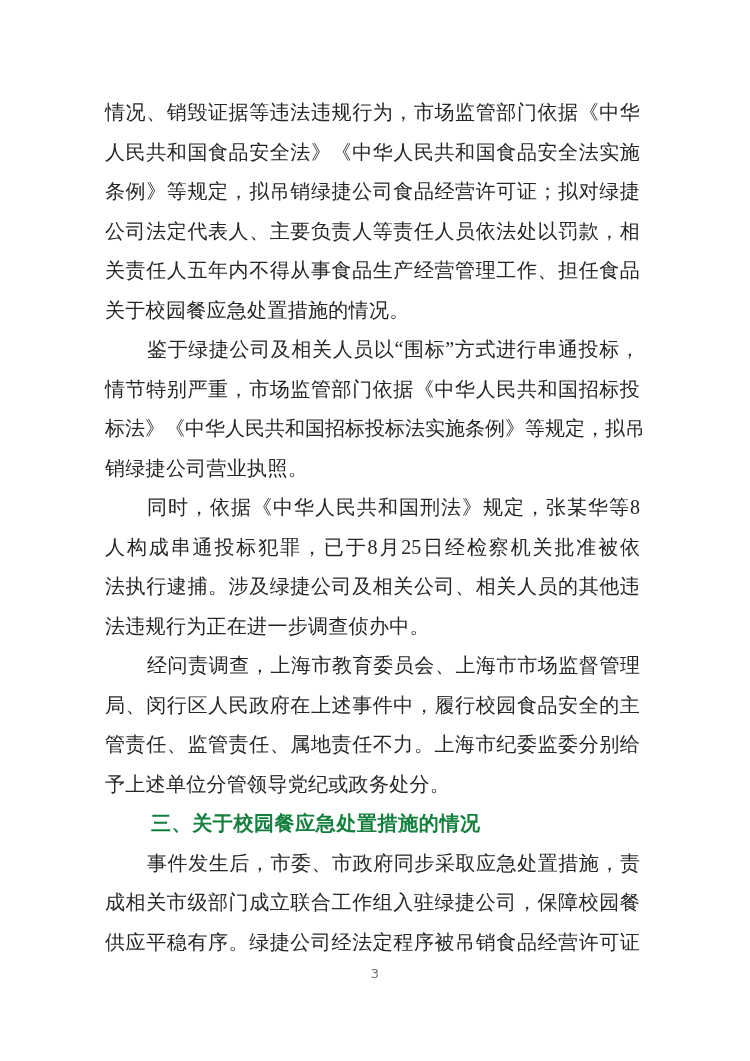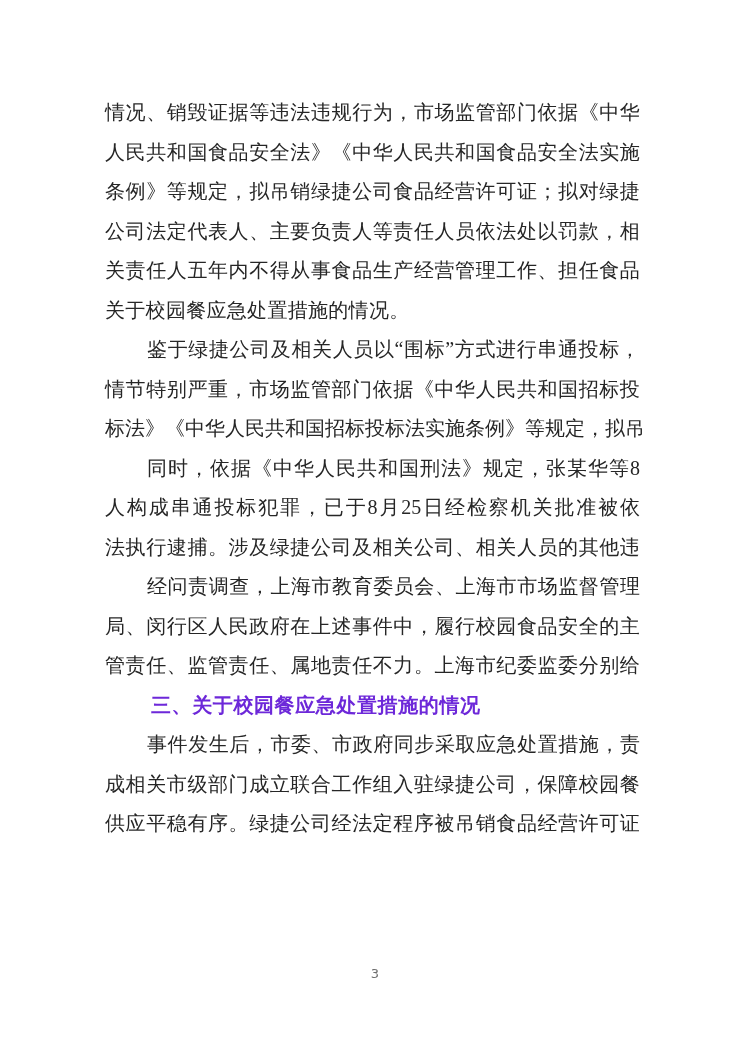--- a/index.html
+++ b/index.html
@@ -35,21 +35,21 @@
     justify-content: space-between;
     align-items: center;
     letter-spacing: 0;
     white-space: normal;
   }
   .doc-line.justify span { display: block; }
   .doc-line.indent { padding-left: 42px; }
   .doc-line.heading {
     font-family: "Liberation Sans", "DejaVu Sans", sans-serif;
     font-weight: 700;
-    color: #6d28d9;
+    color: #15803d;
     padding-left: 46px;
     letter-spacing: 0.6px;
   }
   .page-number {
     position: absolute;
     top: 965px;
     left: 0;
     width: 750px;
     height: 18px;
     line-height: 18px;
@@ -282,20 +282,21 @@
         <span>条</span>
         <span>例</span>
         <span>》</span>
         <span>等</span>
         <span>规</span>
         <span>定</span>
         <span>，</span>
         <span>拟</span>
         <span>吊</span>
       </div>
+      <div class="doc-line">销绿捷公司营业执照。</div>
       <div class="doc-line indent justify">
         <span>同</span>
         <span>时</span>
         <span>，</span>
         <span>依</span>
         <span>据</span>
         <span>《</span>
         <span>中</span>
         <span>华</span>
         <span>人</span>
@@ -363,20 +364,21 @@
         <span>、</span>
         <span>相</span>
         <span>关</span>
         <span>人</span>
         <span>员</span>
         <span>的</span>
         <span>其</span>
         <span>他</span>
         <span>违</span>
       </div>
+      <div class="doc-line">法违规行为正在进一步调查侦办中。</div>
       <div class="doc-line indent justify">
         <span>经</span>
         <span>问</span>
         <span>责</span>
         <span>调</span>
         <span>查</span>
         <span>，</span>
         <span>上</span>
         <span>海</span>
         <span>市</span>
@@ -445,20 +447,21 @@
         <span>海</span>
         <span>市</span>
         <span>纪</span>
         <span>委</span>
         <span>监</span>
         <span>委</span>
         <span>分</span>
         <span>别</span>
         <span>给</span>
       </div>
+      <div class="doc-line">予上述单位分管领导党纪或政务处分。</div>
       <div class="doc-line heading">三、关于校园餐应急处置措施的情况</div>
       <div class="doc-line indent justify">
         <span>事</span>
         <span>件</span>
         <span>发</span>
         <span>生</span>
         <span>后</span>
         <span>，</span>
         <span>市</span>
         <span>委</span>

